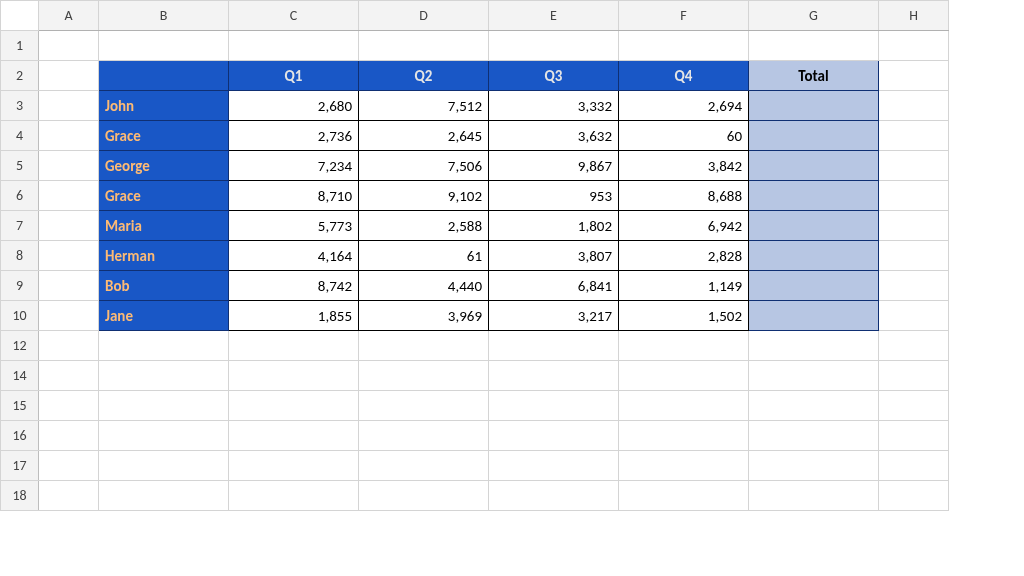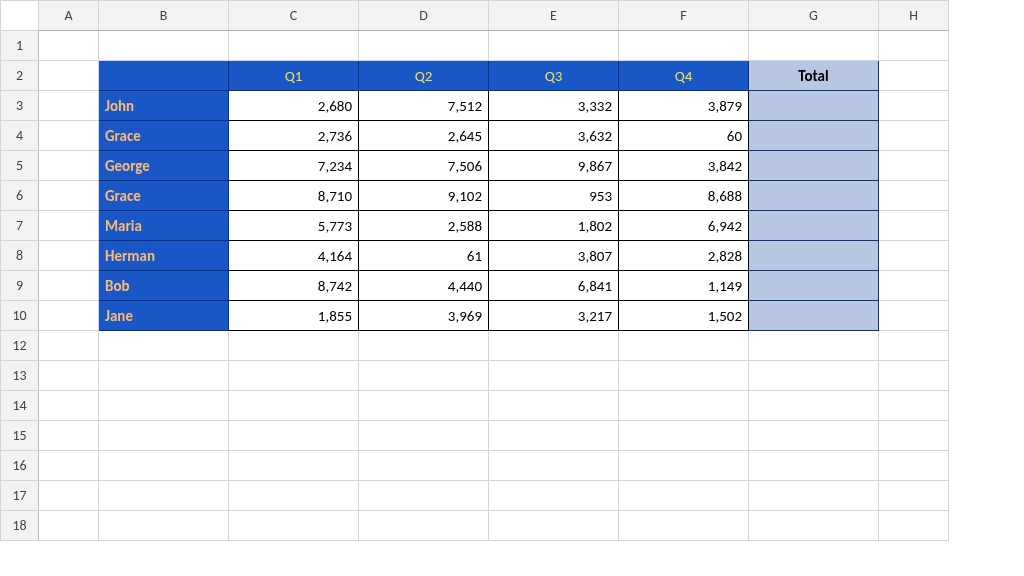--- a/index.html
+++ b/index.html
@@ -52,22 +52,22 @@
     }
     
     .colA { width: 60px; }
     .colB { width: 130px; }
     .colC, .colD, .colE, .colF, .colG { width: 130px; }
     .colH { width: 70px; }
 
     
     .hdr-blue {
       background: #1957c6 !important;
-      color: #fde047;
-      font-weight: normal;
+      color: #e5e5e5;
+      font-weight: bold;
       text-align: center;
       border: 1px solid #0f2f73 !important;
     }
     .name-blue {
       background: #1957c6 !important;
       color: #fdba74;
       font-weight: bold;
       text-align: left;
       padding-left: 6px !important;
       border: 1px solid #0f2f73 !important;
@@ -157,21 +157,21 @@
     <td></td>
   </tr>
 
   <tr>
     <th class="rowh">3</th>
     <td></td>
     <td class="name-blue">John</td>
     <td class="num">2,680</td>
     <td class="num">7,512</td>
     <td class="num">3,332</td>
-    <td class="num">3,879</td>
+    <td class="num">2,694</td>
     <td class="total-empty"></td>
     <td></td>
   </tr>
   <tr>
     <th class="rowh">4</th>
     <td></td>
     <td class="name-blue">Grace</td>
     <td class="num">2,736</td>
     <td class="num">2,645</td>
     <td class="num">3,632</td>
@@ -252,31 +252,20 @@
         <td></td>
         <td></td>
         <td></td>
         <td></td>
         <td></td>
         <td></td>
         <td></td>
         <td></td>
       </tr>
   <tr>
-        <th class="rowh">13</th>
-        <td></td>
-        <td></td>
-        <td></td>
-        <td></td>
-        <td></td>
-        <td></td>
-        <td></td>
-        <td></td>
-      </tr>
-  <tr>
         <th class="rowh">14</th>
         <td></td>
         <td></td>
         <td></td>
         <td></td>
         <td></td>
         <td></td>
         <td></td>
         <td></td>
       </tr>

